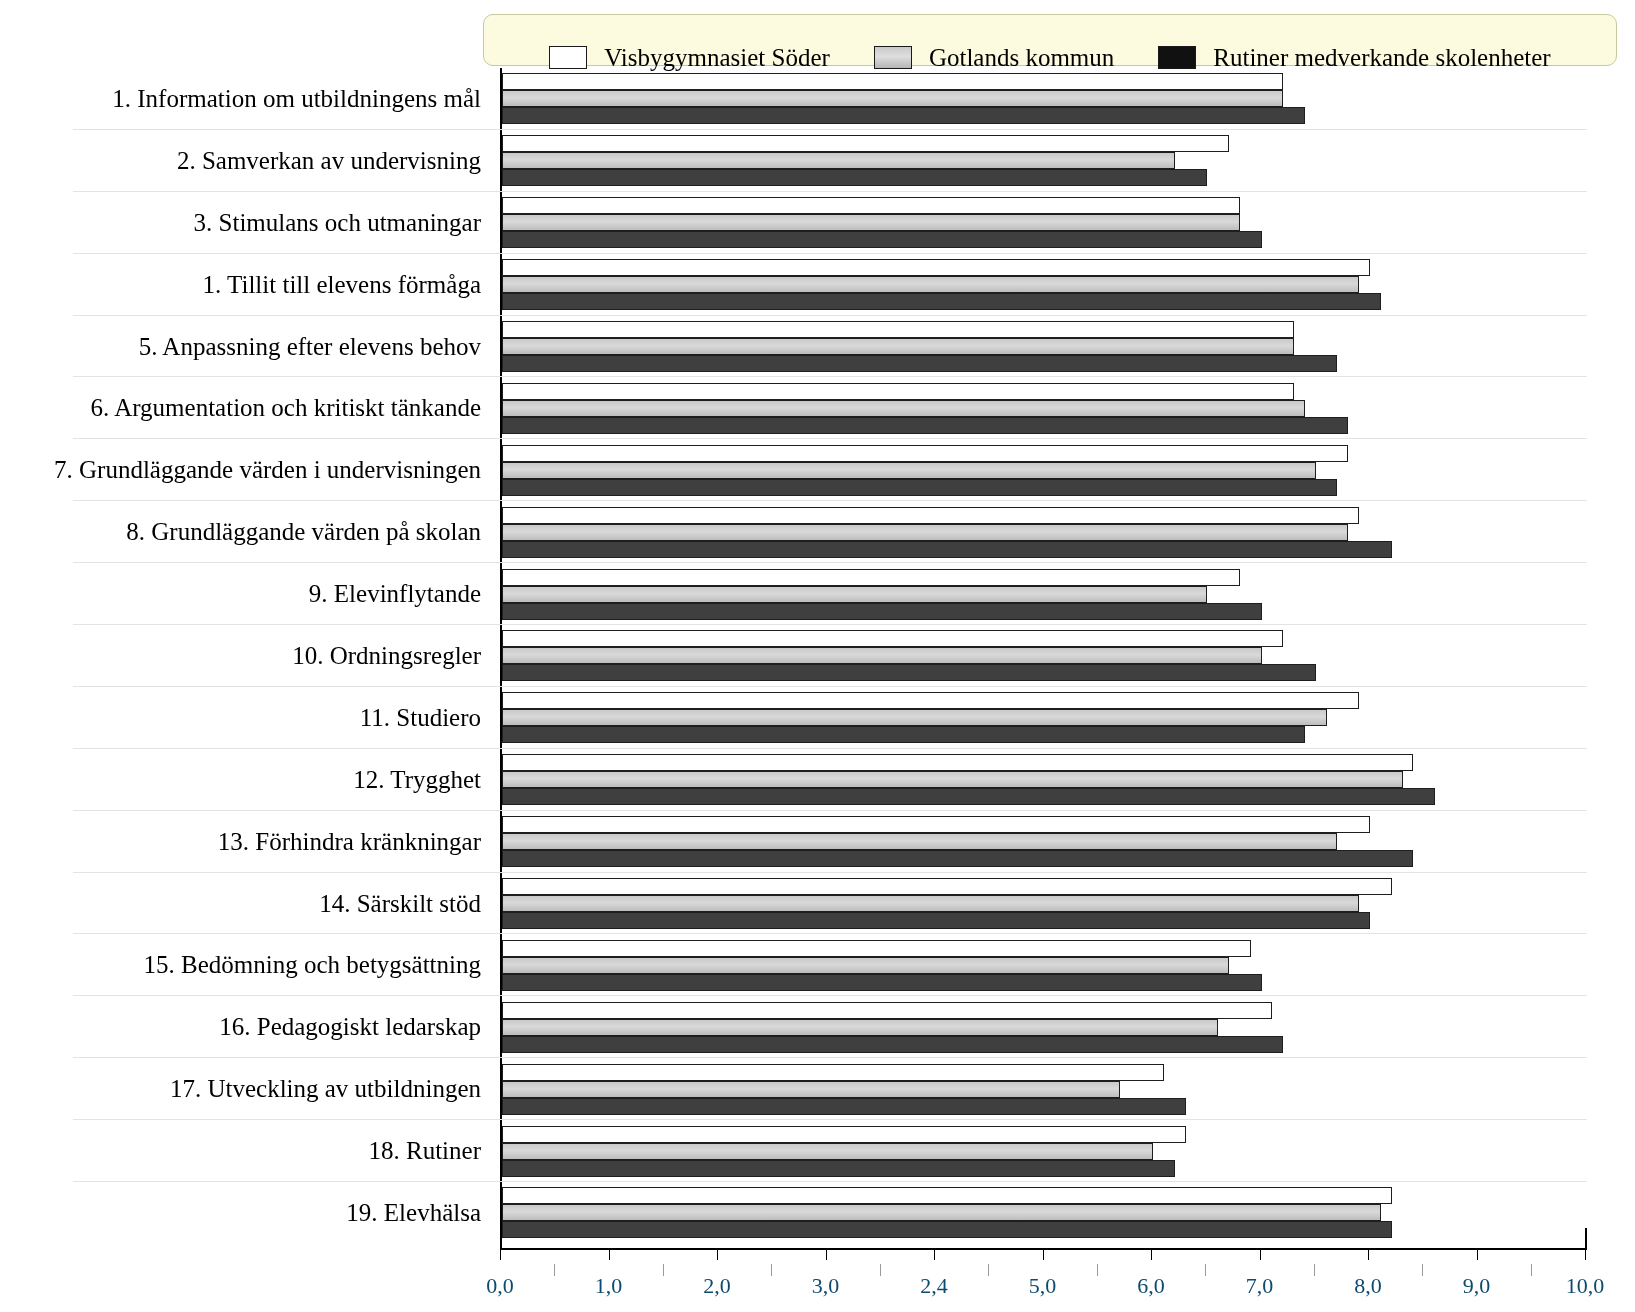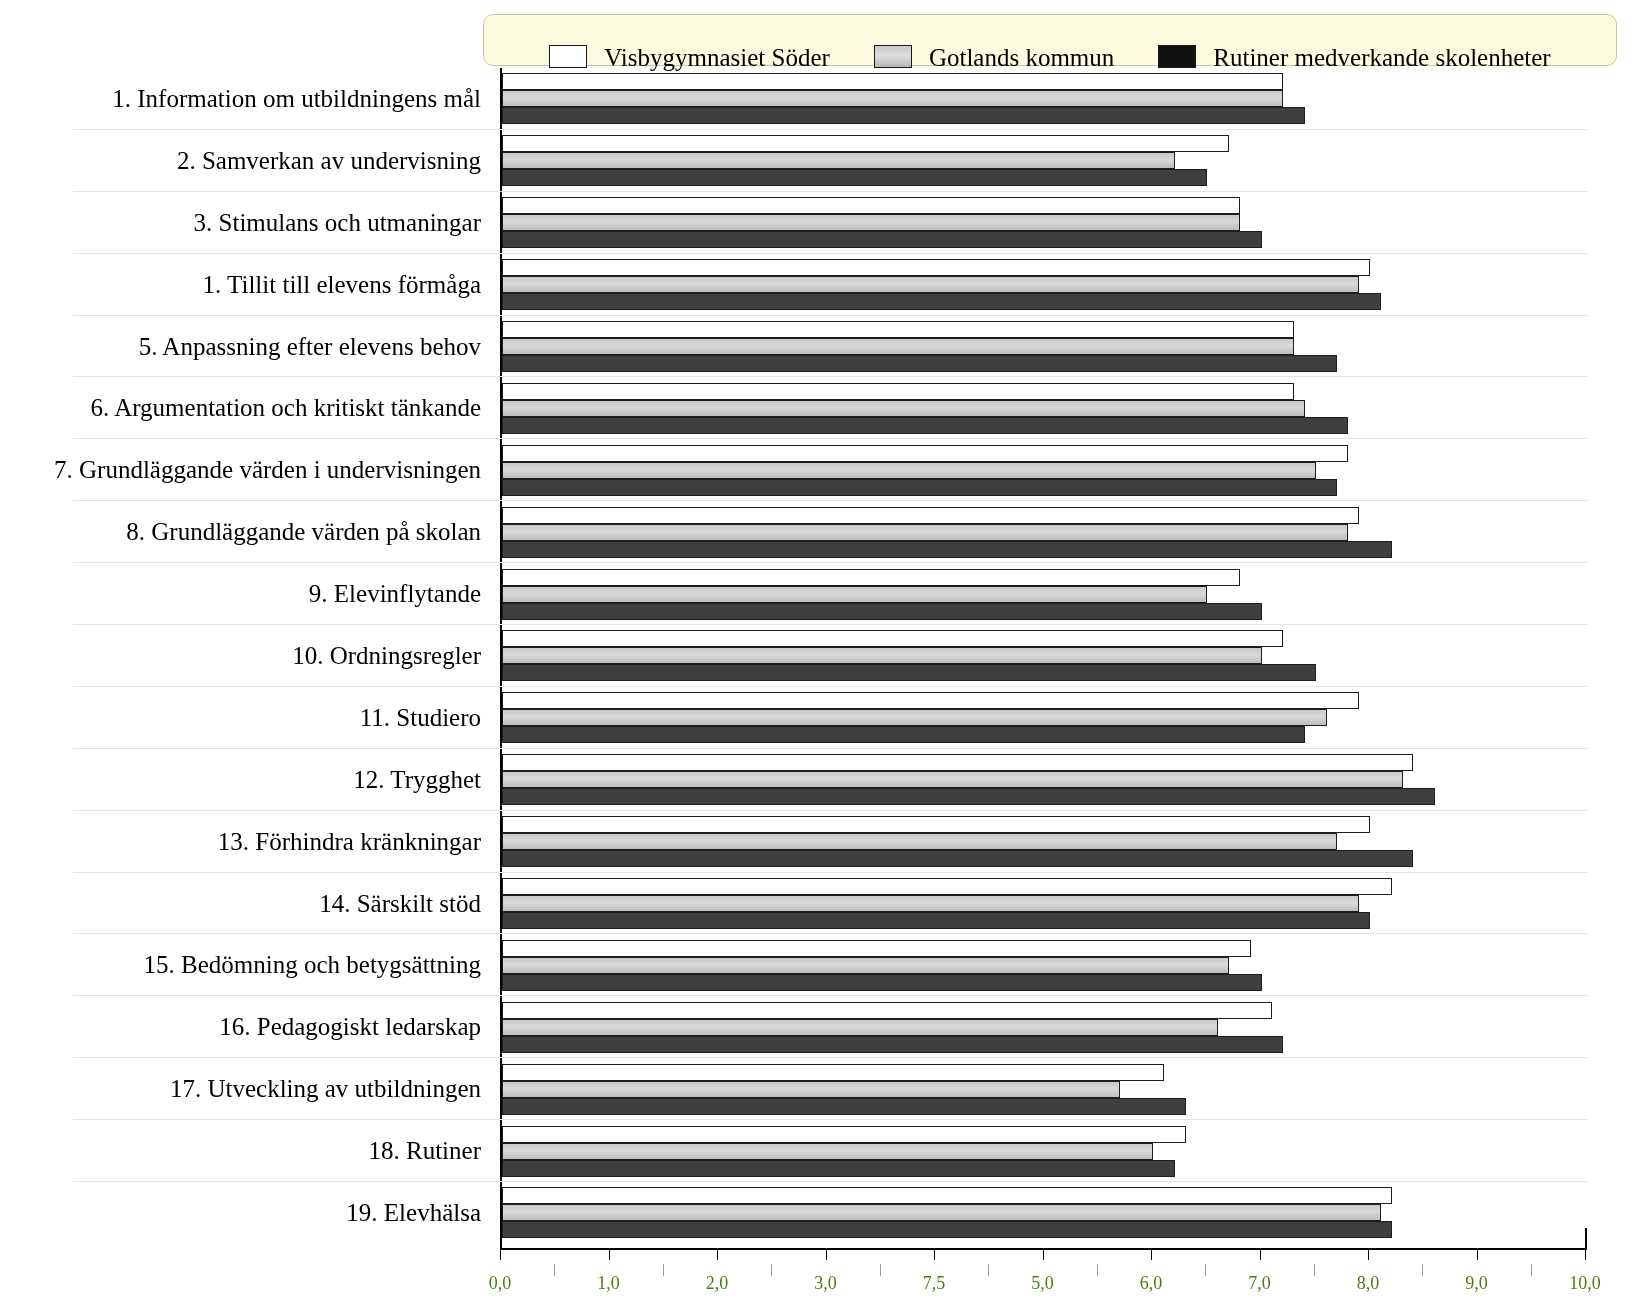--- a/index.html
+++ b/index.html
@@ -33,20 +33,21 @@
   .legend-inner {
     position: absolute;
     left: 0; top: 0; right: 0; bottom: 0;
     display: flex;
     align-items: center;
     justify-content: center;
     gap: 44px;
   }
   .legend-entry {
     display: flex;
+    align-items: center;
     gap: 17px;
     white-space: nowrap;
     margin-top: 34px;
   }
   .legend-swatch {
     width: 38px;
     height: 23px;
     box-sizing: border-box;
     border: 1px solid #1a1a1a;
     flex: 0 0 auto;
@@ -174,22 +175,22 @@
     position: absolute;
     left: 17px;
     top: 1205px;
     width: 1087px;
     height: 40px;
   }
   .xlabel {
     position: absolute;
     top: 0;
     transform: translateX(-50%);
-    font-size: 18px;
-    color: #4d7c0f;
+    font-size: 22px;
+    color: #0c4a6e;
     white-space: nowrap;
   }
 </style>
 </head>
 <body>
 
 <div id="page">
 
   <div class="legend-box">
     <div class="legend-inner">
@@ -408,21 +409,21 @@
         <div class="xtick-minor" style="left: 922.25px;"></div>
         <div class="xtick-major" style="left: 976.5px;"></div>
         <div class="xtick-minor" style="left: 1030.75px;"></div>
         <div class="xtick-major" style="left: 1085px;"></div>
       </div>
     <div class="xlabels" id="xlabels">
         <div class="xlabel" style="left: 0px;">0,0</div>
         <div class="xlabel" style="left: 108.5px;">1,0</div>
         <div class="xlabel" style="left: 217px;">2,0</div>
         <div class="xlabel" style="left: 325.5px;">3,0</div>
-        <div class="xlabel" style="left: 434px;">7,5</div>
+        <div class="xlabel" style="left: 434px;">2,4</div>
         <div class="xlabel" style="left: 542.5px;">5,0</div>
         <div class="xlabel" style="left: 651px;">6,0</div>
         <div class="xlabel" style="left: 759.5px;">7,0</div>
         <div class="xlabel" style="left: 868px;">8,0</div>
         <div class="xlabel" style="left: 976.5px;">9,0</div>
         <div class="xlabel" style="left: 1085px; text-align: center;">10,0</div>
       </div>
   </div>
 
 </div>

